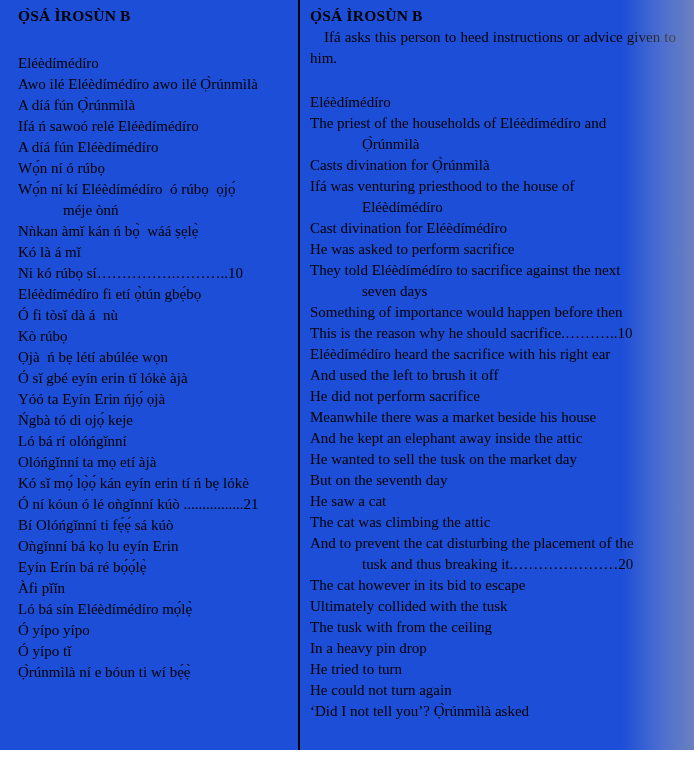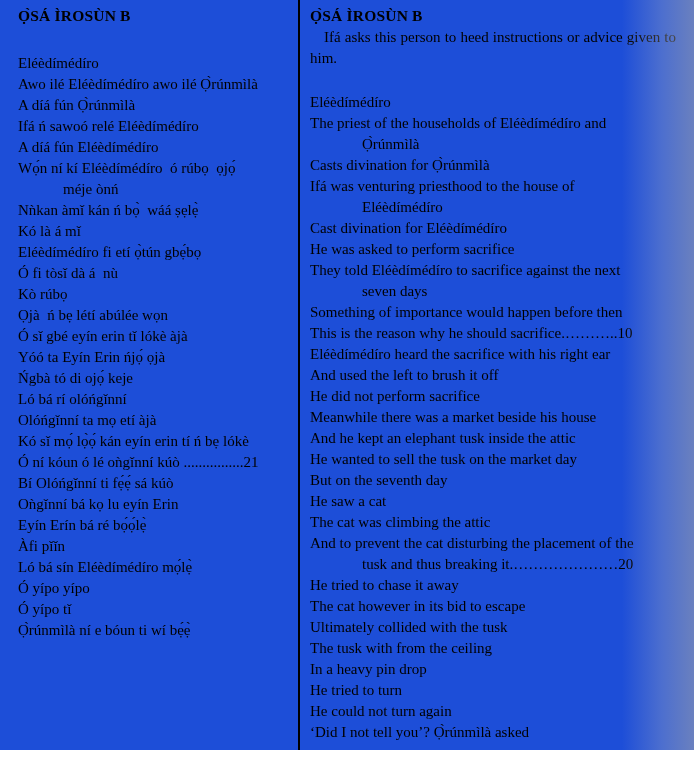--- a/index.html
+++ b/index.html
@@ -113,24 +113,26 @@
 
     <div class="col col-left">
       <div class="heading">Ọ̀SÁ ÌROSÙN   B</div>
       <div class="gap-left"></div>
       <ul class="verse" id="left-verse">
           <li>Eléèdímédíro</li>
           <li>Awo ilé Eléèdímédíro awo ilé Ọ̀rúnmìlà</li>
           <li>A díá fún Ọ̀rúnmìlà</li>
           <li>Ifá ń sawoó relé Eléèdímédíro</li>
           <li>A díá fún Eléèdímédíro</li>
+          <li>Wọ́n ní ó rúbọ</li>
           <li>Wọ́n ní kí Eléèdímédíro  ó rúbọ  ọjọ́</li>
           <li>            méje ònń</li>
           <li>Nǹkan àmǐ kán ń bọ̀  wáá ṣẹlẹ̀</li>
           <li>Kó là á mǐ</li>
+          <li>Ni kó rúbọ sí…………….………..10</li>
           <li>Eléèdímédíro fi etí ọ̀tún gbẹ́bọ</li>
           <li>Ó fi tòsǐ dà á  nù</li>
           <li>Kò rúbọ</li>
           <li>Ọjà  ń bẹ létí abúlée wọn</li>
           <li>Ó sǐ gbé eyín erin tǐ lókè àjà</li>
           <li>Yóó ta Eyín Erin ńjọ́ ọjà</li>
           <li>Ńgbà tó di ojọ́ keje</li>
           <li>Ló bá rí olóńgǐnní</li>
           <li>Olóńgǐnní ta mọ etí àjà</li>
           <li>Kó sǐ mọ́ lọ̀ọ́ kán eyín erin tí ń bẹ lókè</li>
@@ -162,28 +164,27 @@
           <li>Cast divination for Eléèdímédíro</li>
           <li>He was asked to perform sacrifice</li>
           <li>They told Eléèdímédíro to sacrifice against the next</li>
           <li class="cont">seven days</li>
           <li>Something of importance would happen before then</li>
           <li>This is the reason why he should sacrifice.………..10</li>
           <li>Eléèdímédíro heard the sacrifice with his right ear</li>
           <li>And used the left to brush it off</li>
           <li>He did not perform sacrifice</li>
           <li>Meanwhile there was a market beside his house</li>
-          <li>And he kept an elephant tusk inside the attic</li>
+          <li>And he kept an elephant away inside the attic</li>
           <li>He wanted to sell the tusk on the market day</li>
           <li>But on the seventh day</li>
           <li>He saw a cat</li>
           <li>The cat was climbing the attic</li>
           <li>And to prevent the cat disturbing the placement of the</li>
           <li class="cont">tusk and thus breaking it.…………………20</li>
-          <li>He tried to chase it away</li>
           <li>The cat however in its bid to escape</li>
           <li>Ultimately collided with the tusk</li>
           <li>The tusk with from the ceiling</li>
           <li>In a heavy pin drop</li>
           <li>He tried to turn</li>
           <li>He could not turn again</li>
           <li>‘Did I not tell you’? Ọ̀rúnmìlà asked</li>
         </ul>
     </div>
 

